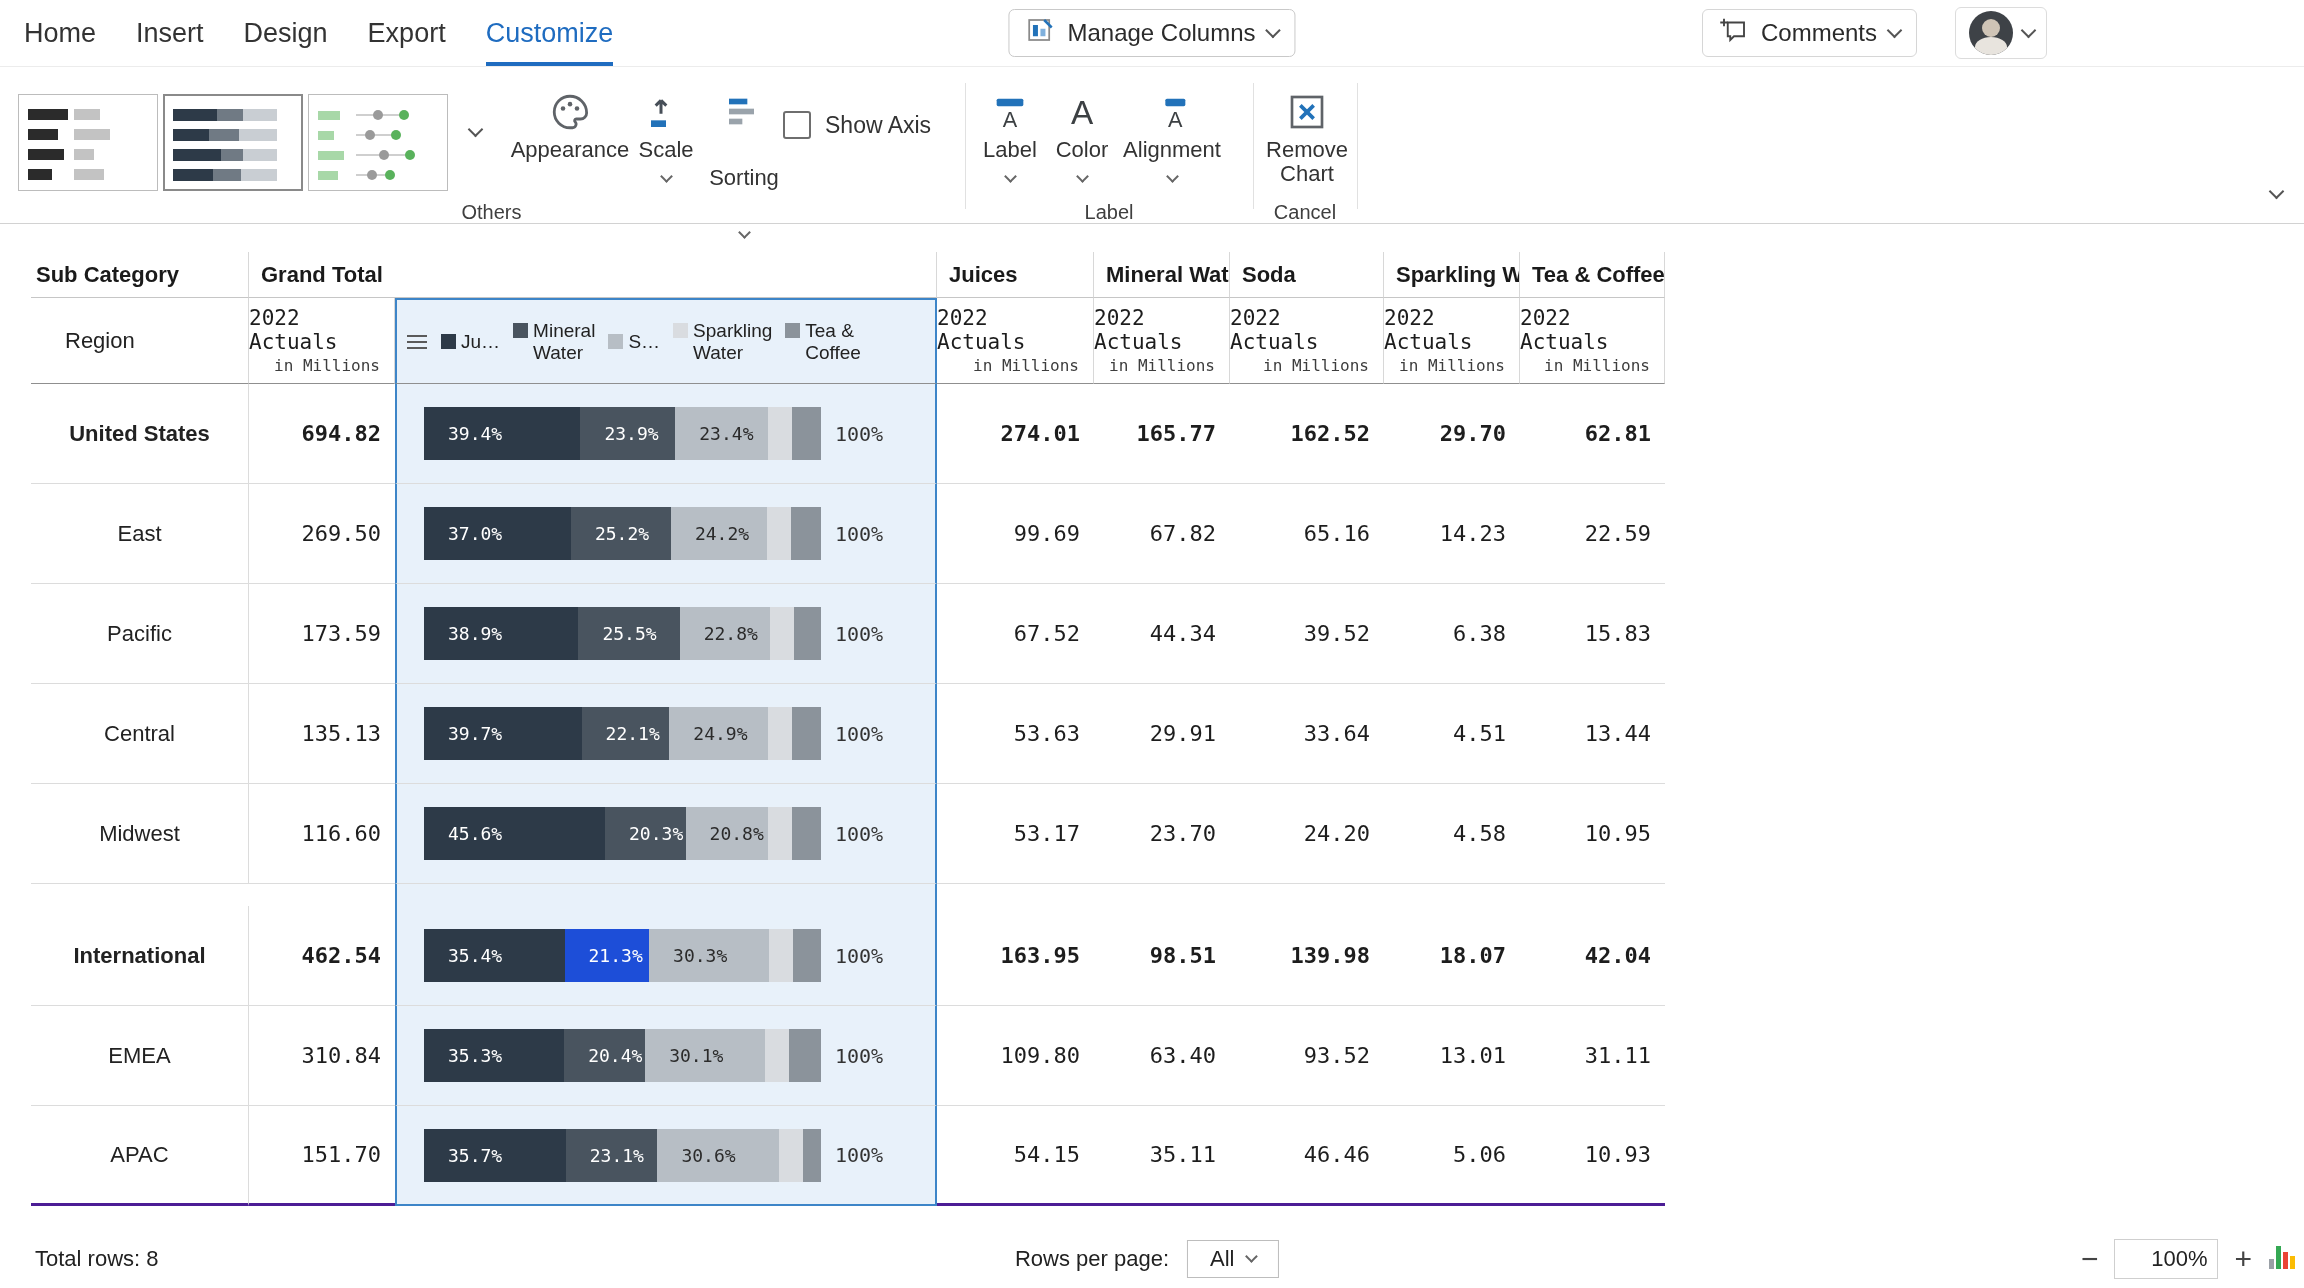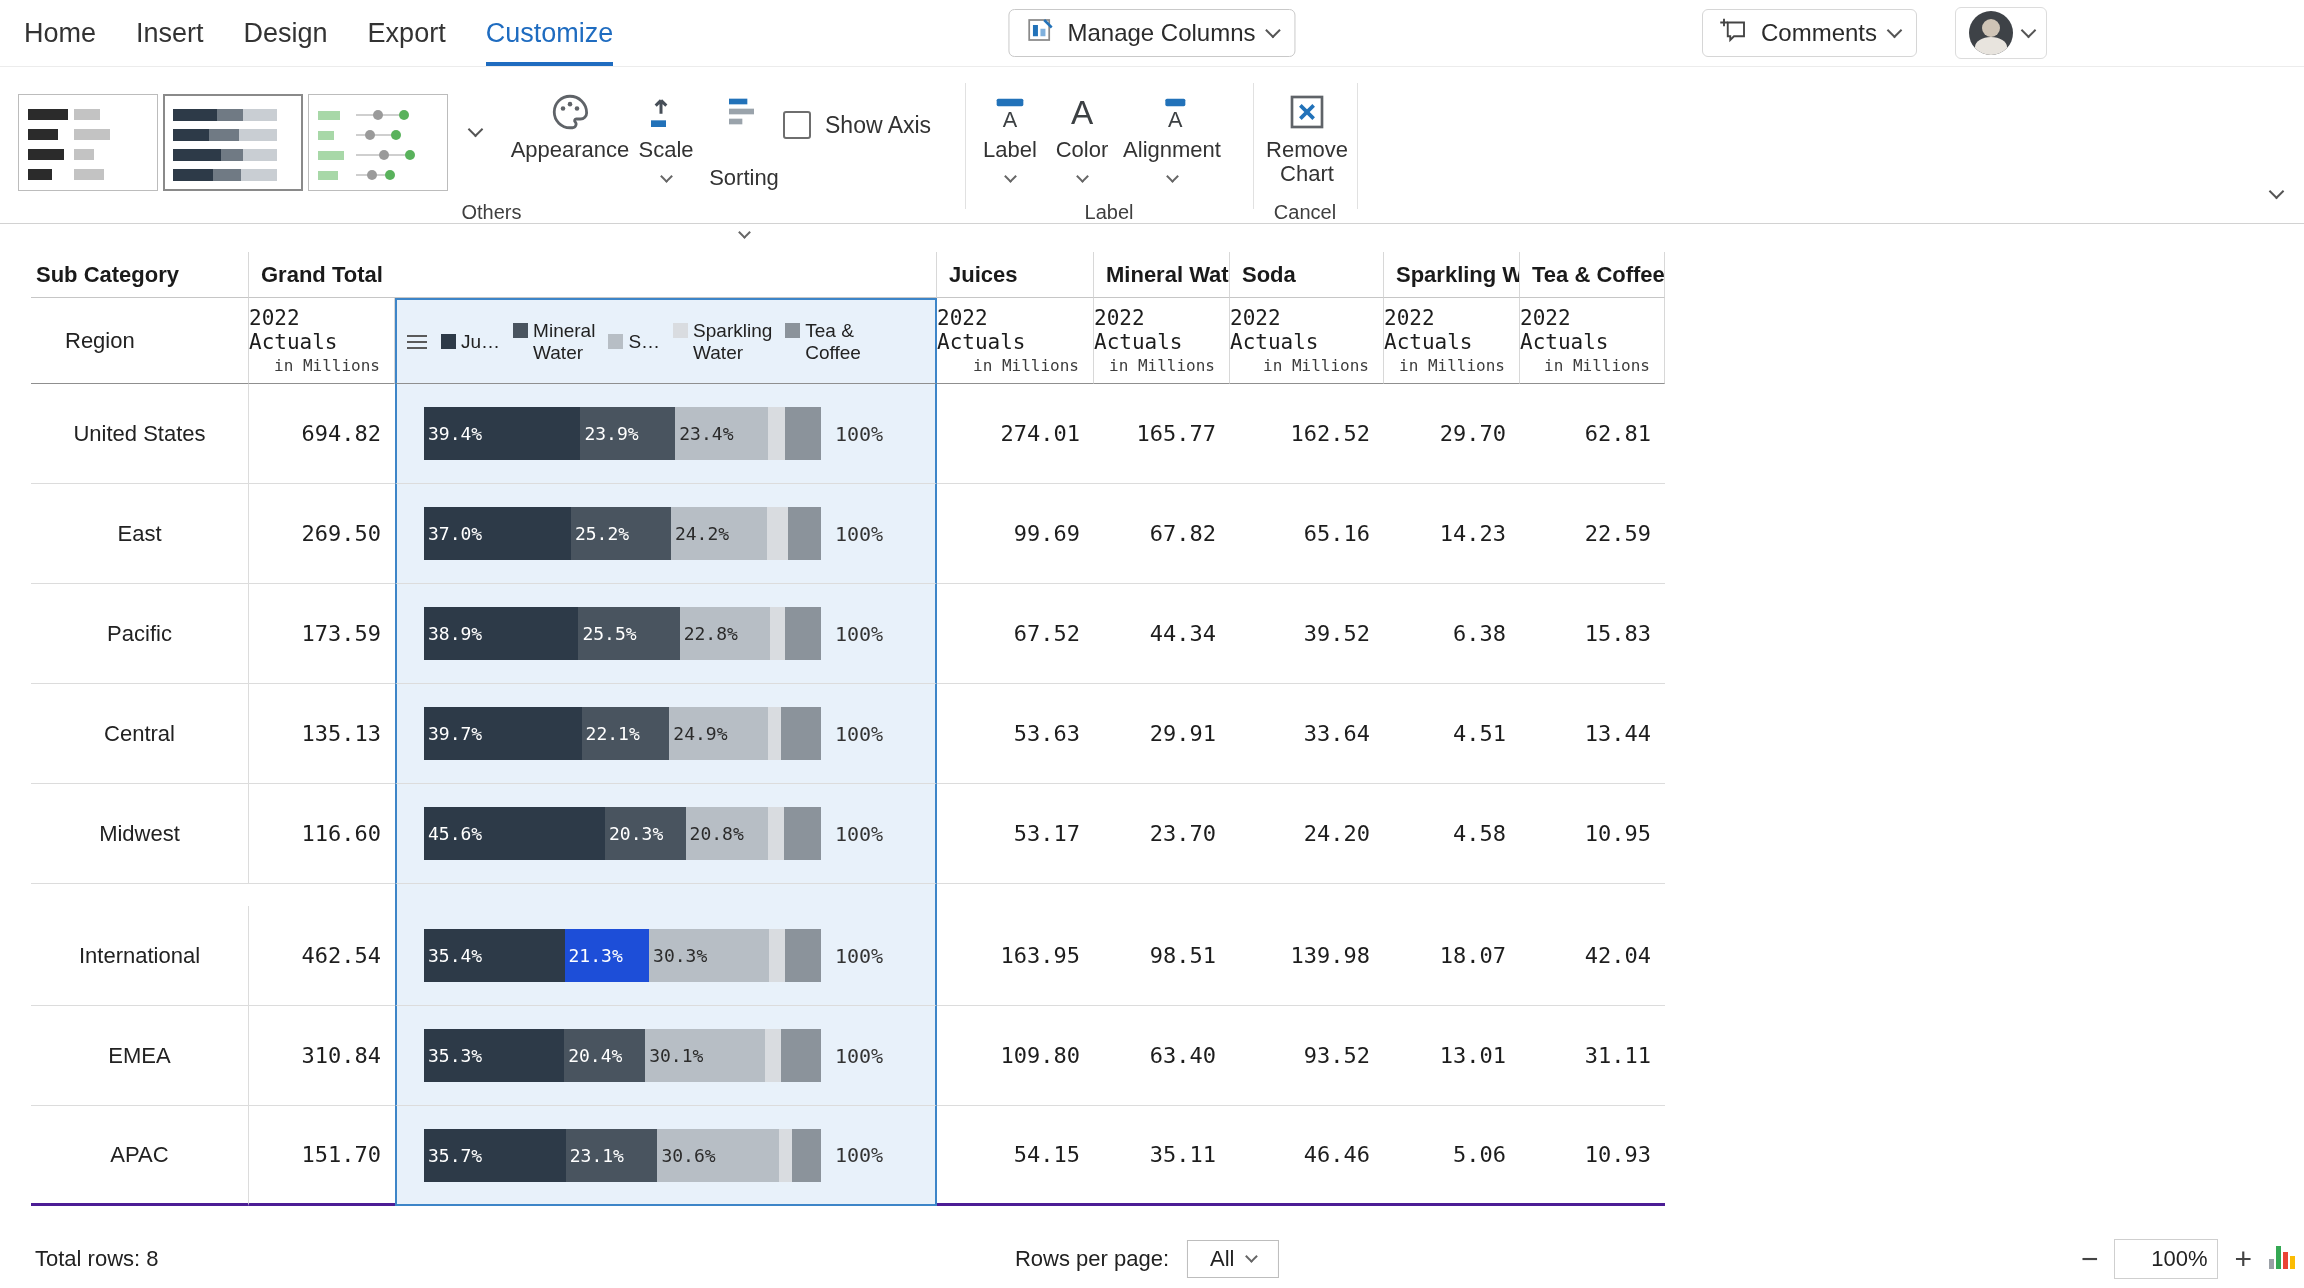--- a/index.html
+++ b/index.html
@@ -50,29 +50,29 @@
   .c { position:relative; }
   .th { display:flex; align-items:center; font-weight:bold; font-size:22px; color:#1a1a1a; padding-left:12px; border-right:1px solid #d8d8d8; border-bottom:1px solid #c6c6c6; white-space:nowrap; overflow:hidden; }
   .thsub { padding-left:5px; }
   .thgt { grid-column:span 2; }
   .region { display:flex; align-items:center; padding-left:34px; font-size:22px; color:#222; border-right:1px solid #d8d8d8; border-bottom:1px solid #8f8f8f; }
   .act { display:flex; flex-direction:column; align-items:flex-end; justify-content:center; padding-right:14px; border-right:1px solid #d8d8d8; border-bottom:1px solid #8f8f8f; }
   .at { font-family:"DejaVu Sans Mono", monospace; font-size:21px; color:#1d1d1d; }
   .as { font-family:"DejaVu Sans Mono", monospace; font-size:16px; color:#3d3d3d; margin-top:2px; }
   .lbl { display:flex; align-items:center; justify-content:center; font-size:22px; color:#222; border-right:1px solid #dcdcdc; border-bottom:1px solid #dcdcdc; text-align:center; }
   .num { display:flex; align-items:center; justify-content:flex-end; padding-right:14px; font-family:"DejaVu Sans Mono", monospace; font-size:22px; color:#1d1d1d; border-bottom:1px solid #dcdcdc; }
-  .g { font-weight:normal; }
+  .g { font-weight:bold; }
   .chart { background:#e8f1fa; border-left:2px solid #3d85c8; border-right:2px solid #3d85c8; display:flex; align-items:center; gap:14px; padding-left:27px; border-bottom:1px solid #dcdcdc; }
   .legendcell { border-top:2px solid #3d85c8; border-bottom:1px solid #8f8f8f; padding-left:10px; gap:14px; }
   .trow.spacer .c { border-bottom:none; }
   .trow.spacer .chart { border-bottom:none; }
   .trow.last .lbl, .trow.last .num { border-bottom:3px solid #4c1d95; }
   .trow.last .chart { border-bottom:2px solid #3d85c8; }
   .bar { width:397px; height:53px; display:flex; overflow:hidden; flex:none; }
-  .seg { height:100%; display:flex; align-items:center; padding-left:4px; overflow:hidden; white-space:nowrap; color:#fff; font-family:"DejaVu Sans Mono", monospace; font-size:18px; flex:none; }
+  .seg { height:100%; display:flex; align-items:center; padding-left:24px; overflow:hidden; white-space:nowrap; color:#fff; font-family:"DejaVu Sans Mono", monospace; font-size:18px; flex:none; }
   .seg.dk { color:#2b2b2b; }
   .axis { font-family:"DejaVu Sans Mono", monospace; font-size:20px; color:#333; }
   .hamb { display:flex; flex-direction:column; gap:4px; width:20px; flex:none; }
   .hamb i { display:block; height:2px; background:#5a5a5a; }
   .legend { display:flex; align-items:center; gap:13px; font-size:19px; color:#222; }
   .li { display:flex; align-items:flex-start; gap:5px; }
   .sw { width:15px; height:15px; margin-top:3px; flex:none; display:inline-block; }
   .t2 { display:inline-block; width:min-content; line-height:1.15; white-space:normal; }
 
   

